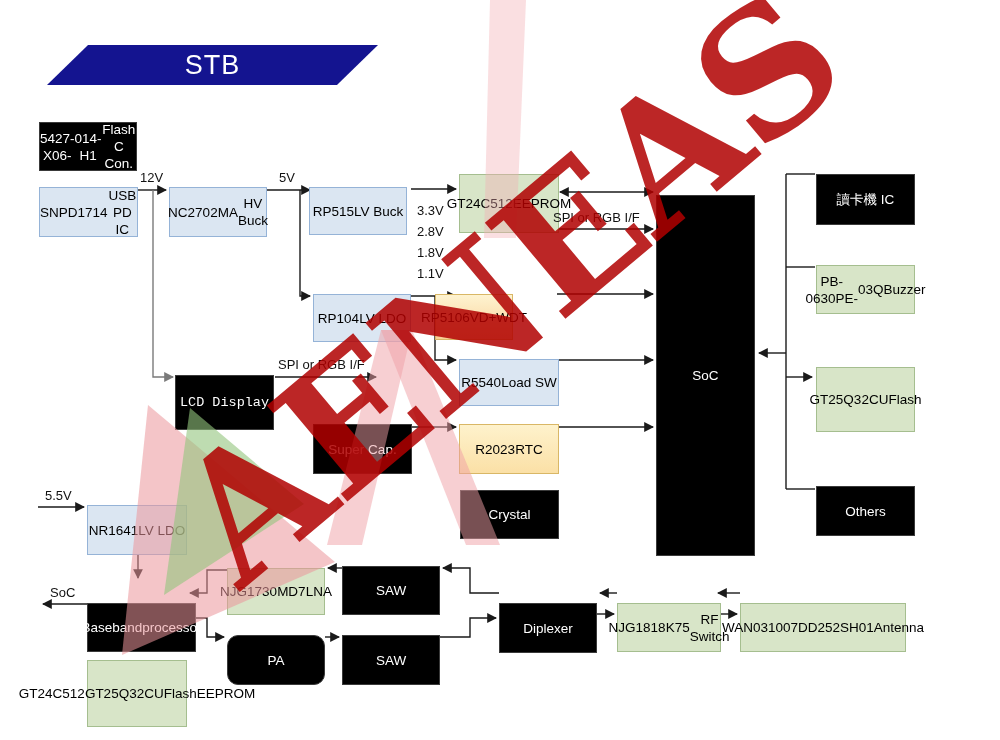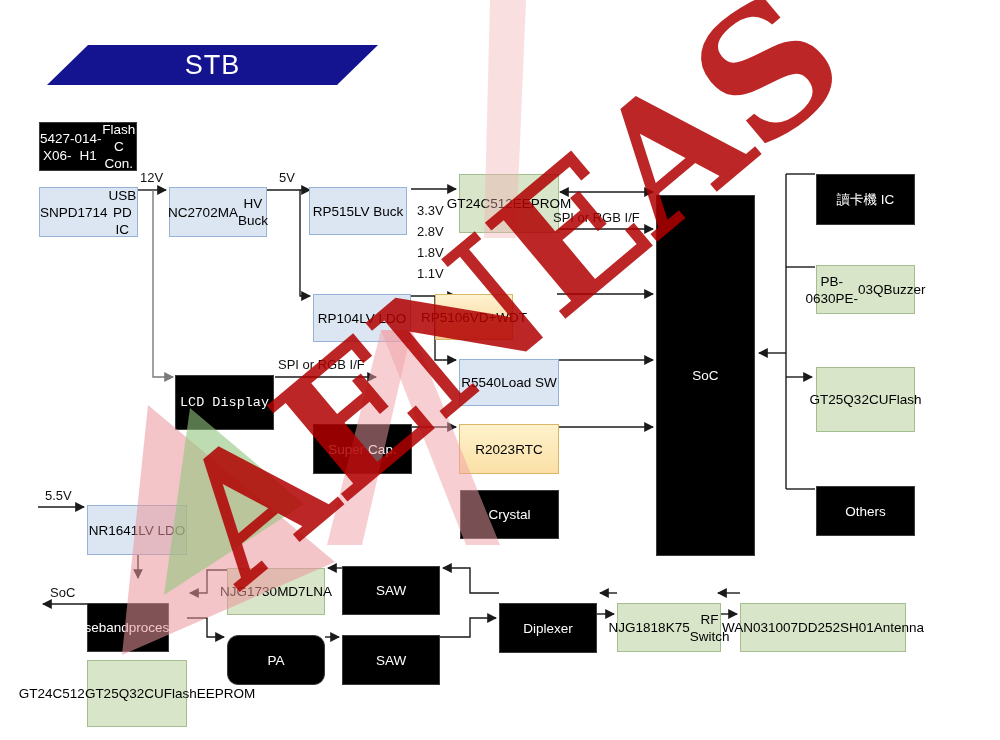--- a/index.html
+++ b/index.html
@@ -158,21 +158,21 @@
         <span>GT25Q32CU</span>
         <span>Flash</span>
       </div>
       <div class="box black" style="left: 816px; top: 464px; width: 99px; height: 50px;">
         <span>Others</span>
       </div>
       <div class="box blue" style="left: 87px; top: 483px; width: 100px; height: 50px;">
         <span>NR1641</span>
         <span>LV LDO</span>
       </div>
-      <div class="box black" style="left: 87px; top: 581px; width: 82px; height: 49px;">
+      <div class="box black" style="left: 87px; top: 581px; width: 109px; height: 49px;">
         <span>Baseband</span>
         <span>processor</span>
       </div>
       <div class="box green" style="left: 87px; top: 638px; width: 100px; height: 67px;">
         <span>GT24C512</span>
         <span>GT25Q32CU</span>
         <span>Flash</span>
         <span>EEPROM</span>
       </div>
       <div class="box green" style="left: 227px; top: 546px; width: 98px; height: 47px;">

